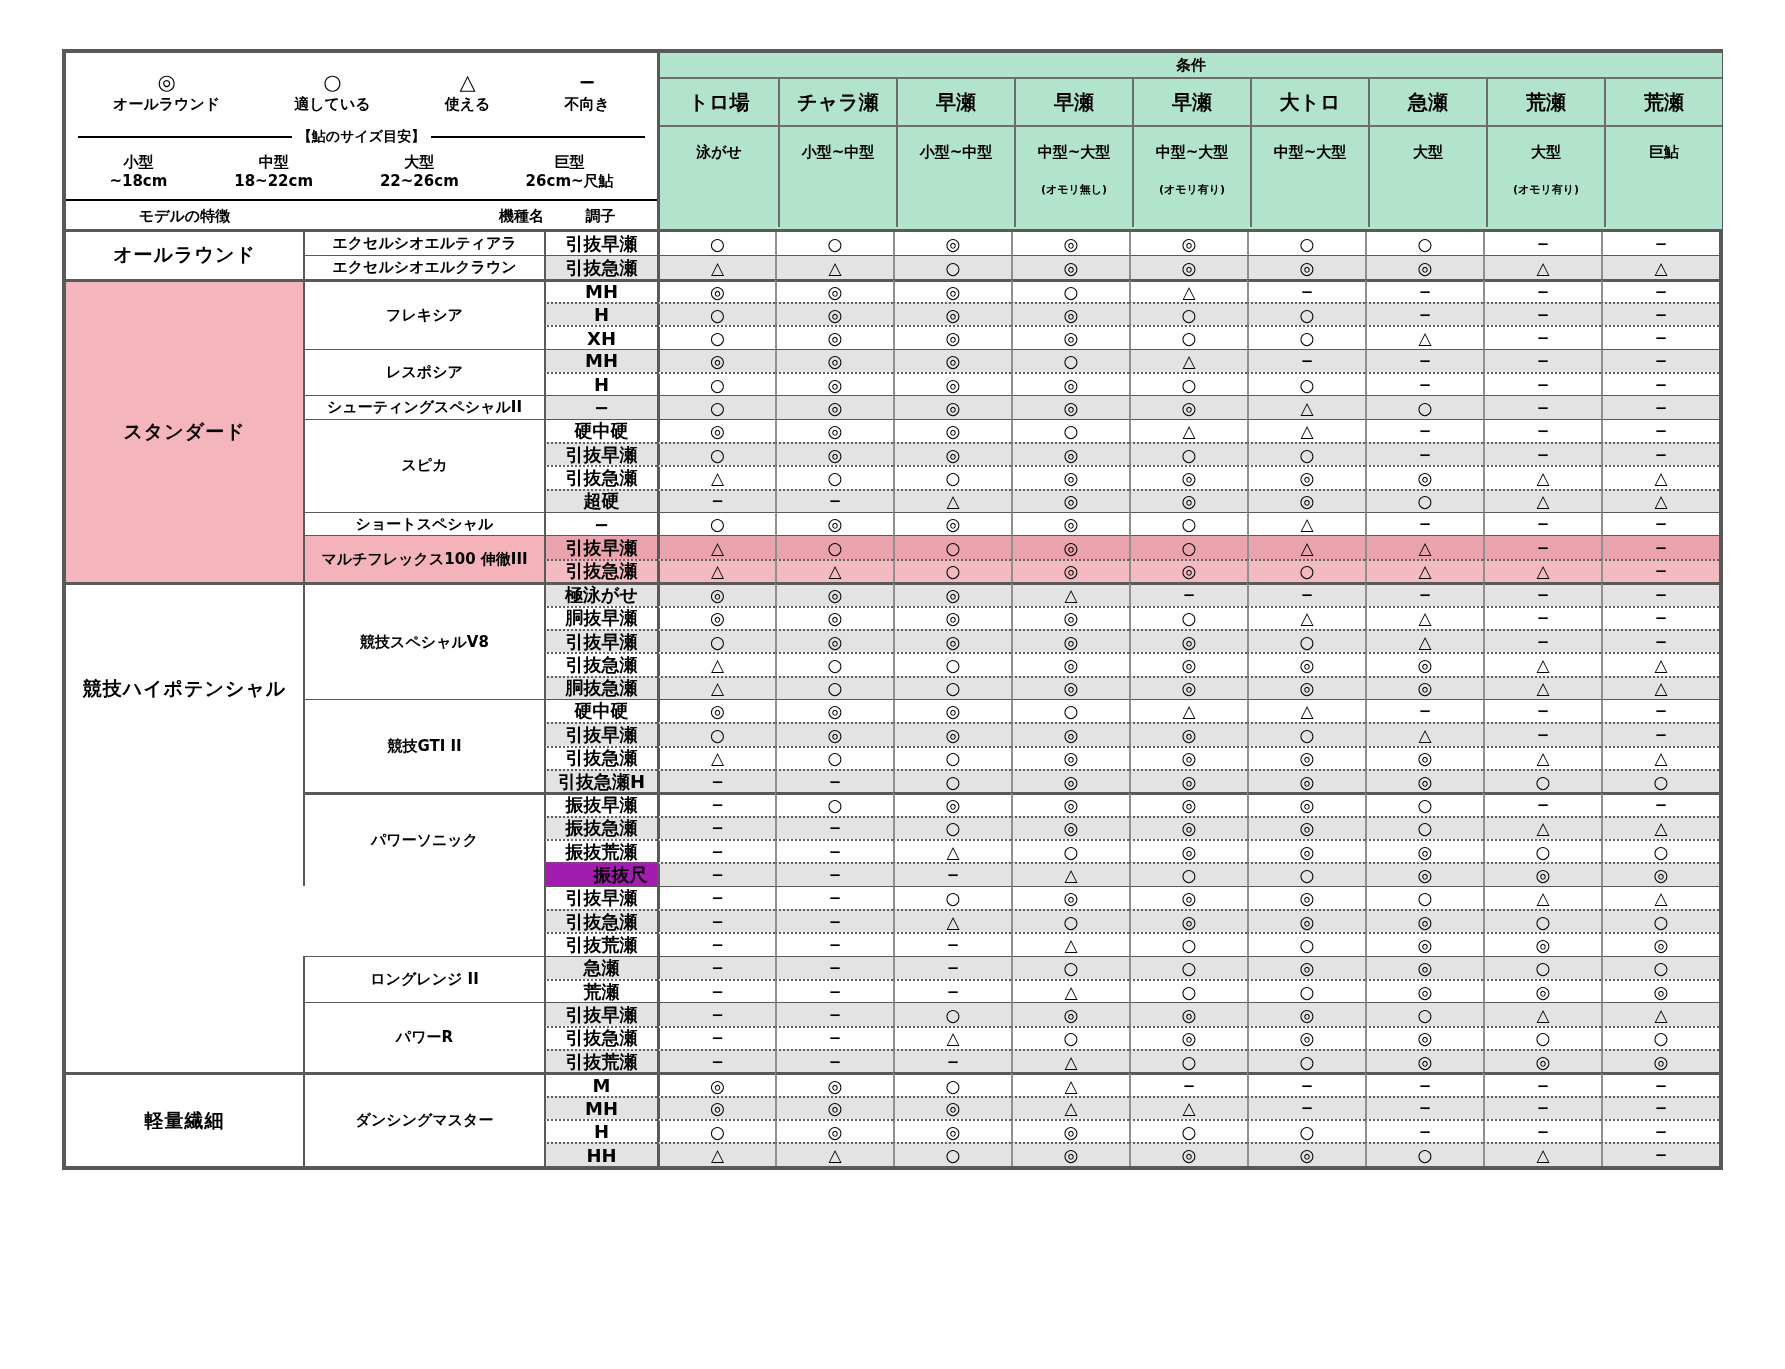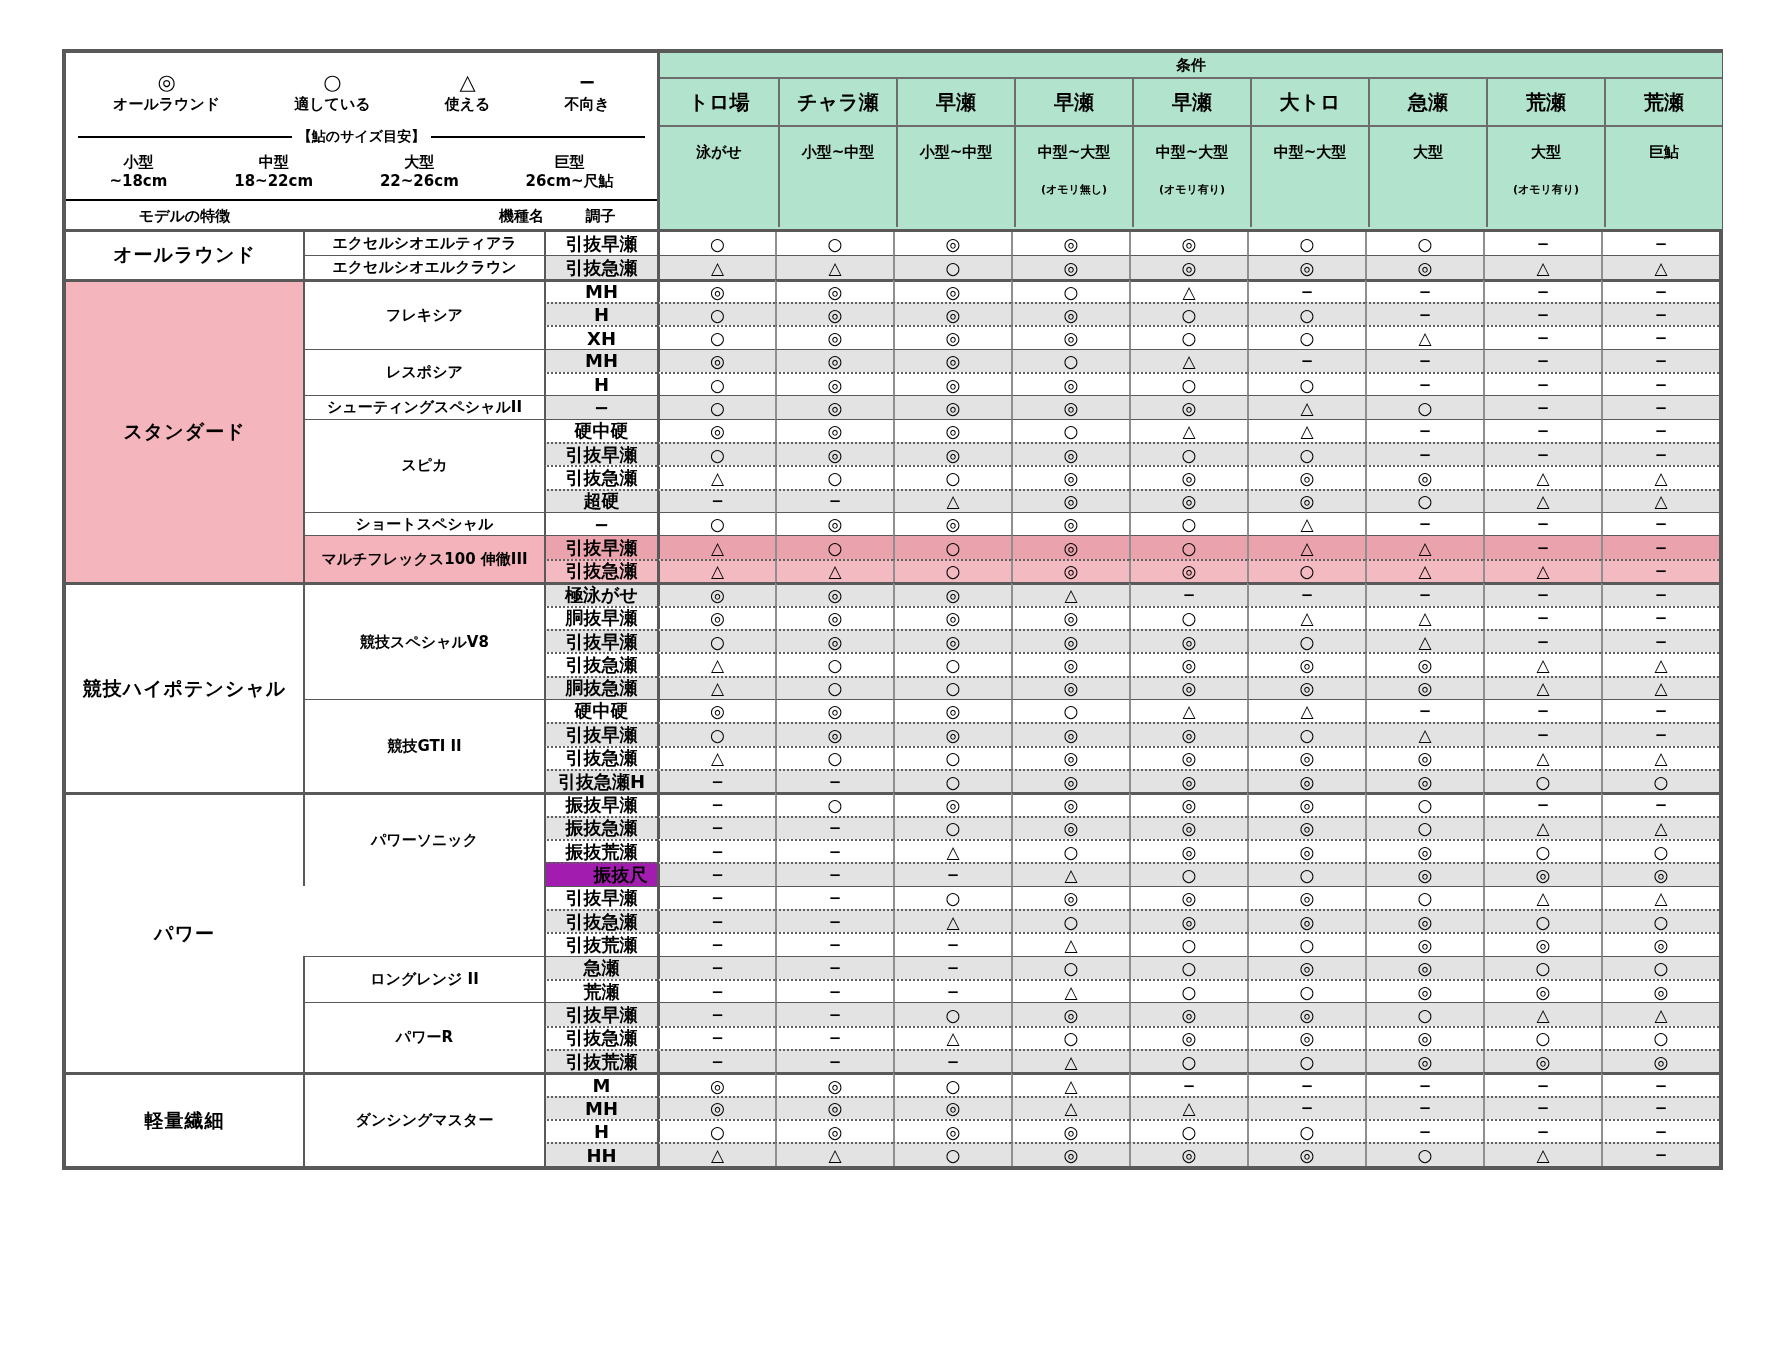--- a/index.html
+++ b/index.html
@@ -399,21 +399,20 @@
       <div class="tcell sep-d" style="background: rgb(227, 227, 227); grid-row: 24;">引抜急瀬H</div>
       <div class="scell sep-d c0 dash" style="background: rgb(227, 227, 227); grid-area: 24 / 4;">−</div>
       <div class="scell sep-d dash" style="background: rgb(227, 227, 227); grid-area: 24 / 5;">−</div>
       <div class="scell sep-d" style="background: rgb(227, 227, 227); grid-area: 24 / 6;">○</div>
       <div class="scell sep-d" style="background: rgb(227, 227, 227); grid-area: 24 / 7;">◎</div>
       <div class="scell sep-d" style="background: rgb(227, 227, 227); grid-area: 24 / 8;">◎</div>
       <div class="scell sep-d" style="background: rgb(227, 227, 227); grid-area: 24 / 9;">◎</div>
       <div class="scell sep-d" style="background: rgb(227, 227, 227); grid-area: 24 / 10;">◎</div>
       <div class="scell sep-d" style="background: rgb(227, 227, 227); grid-area: 24 / 11;">○</div>
       <div class="scell sep-d" style="background: rgb(227, 227, 227); grid-area: 24 / 12;">○</div>
-      <div class="fcell sep-t" style="background: rgb(255, 255, 255); grid-row: 25 / span 12;">パワー</div>
       <div class="mcell sep-t" style="grid-row: 25 / span 4;">パワーソニック</div>
       <div class="tcell sep-t" style="background: rgb(255, 255, 255); grid-row: 25;">振抜早瀬</div>
       <div class="scell sep-t c0 dash" style="background: rgb(255, 255, 255); grid-area: 25 / 4;">−</div>
       <div class="scell sep-t" style="background: rgb(255, 255, 255); grid-area: 25 / 5;">○</div>
       <div class="scell sep-t" style="background: rgb(255, 255, 255); grid-area: 25 / 6;">◎</div>
       <div class="scell sep-t" style="background: rgb(255, 255, 255); grid-area: 25 / 7;">◎</div>
       <div class="scell sep-t" style="background: rgb(255, 255, 255); grid-area: 25 / 8;">◎</div>
       <div class="scell sep-t" style="background: rgb(255, 255, 255); grid-area: 25 / 9;">◎</div>
       <div class="scell sep-t" style="background: rgb(255, 255, 255); grid-area: 25 / 10;">○</div>
       <div class="scell sep-t dash" style="background: rgb(255, 255, 255); grid-area: 25 / 11;">−</div>

